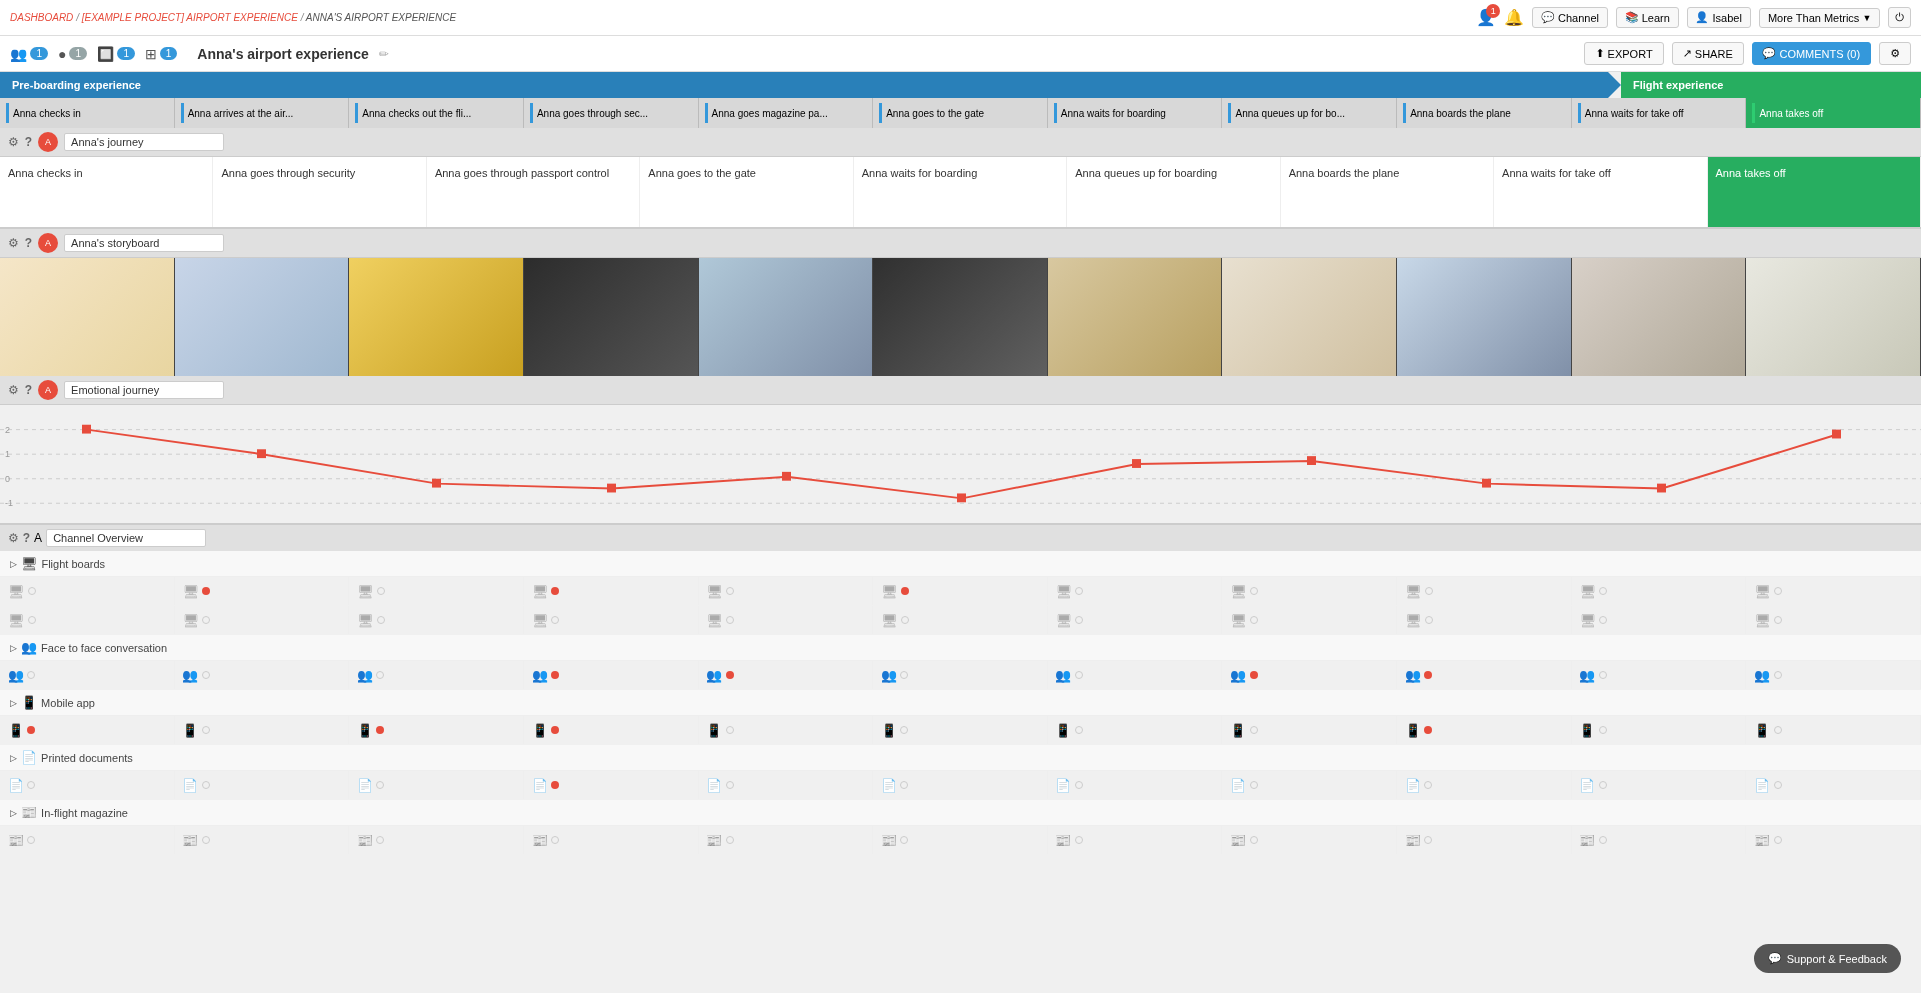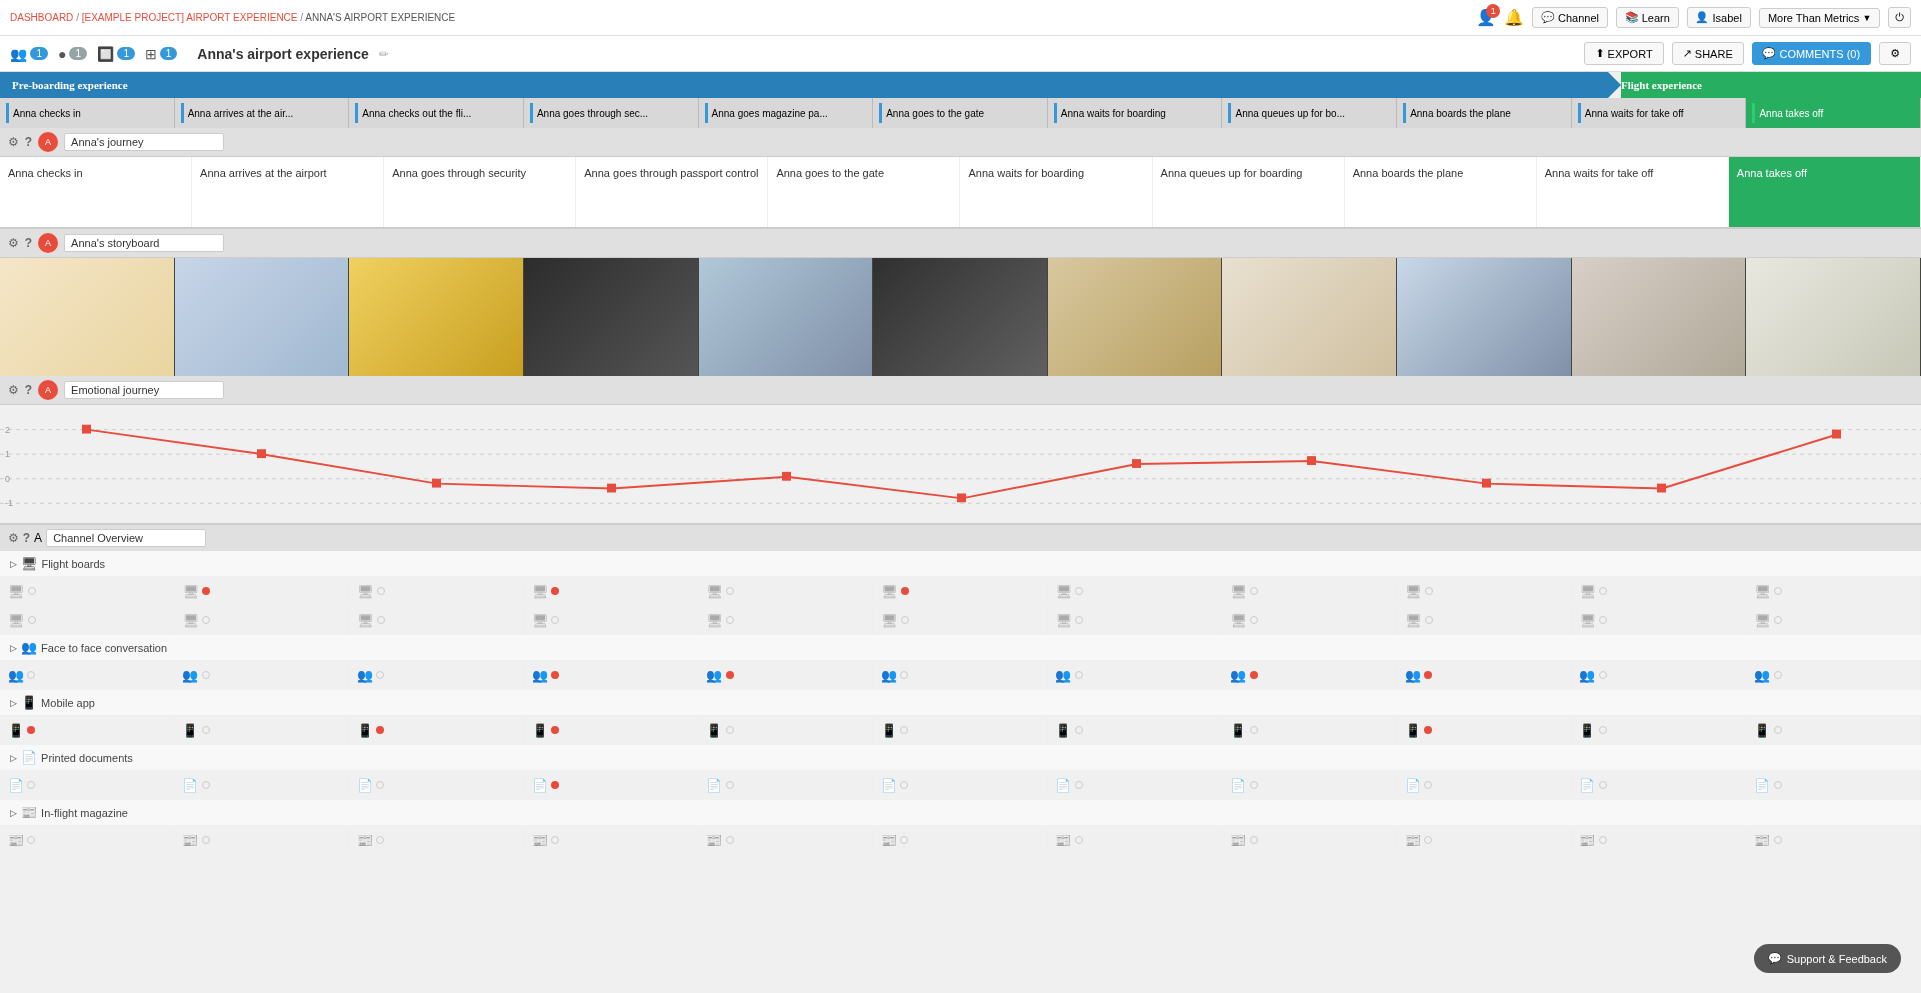--- a/index.html
+++ b/index.html
@@ -8,21 +8,21 @@
     
     .top-nav {
       background: #fff;
       border-bottom: 1px solid #ddd;
       display: flex;
       align-items: center;
       padding: 0 10px;
       height: 36px;
       justify-content: space-between;
     }
-    .top-nav-left { display: flex; align-items: flex-end; gap: 6px; font-size: 11px; color: #555; }
+    .top-nav-left { display: flex; align-items: flex-end; gap: 6px; font-size: 11px; color: #555; font-style: italic; }
     .top-nav-right { display: flex; align-items: center; gap: 8px; font-size: 11px; }
     .top-nav-right .btn-nav {
       display: flex; align-items: center; gap: 3px;
       padding: 3px 8px; border: 1px solid #ccc; border-radius: 3px;
       background: #f8f8f8; cursor: pointer; font-size: 11px;
     }
 
     
     .toolbar {
       background: #fff;
@@ -84,22 +84,22 @@
       width: 14px; height: 14px; font-size: 9px;
       display: flex; align-items: center; justify-content: center;
       position: absolute; top: -4px; right: -4px;
     }
     .icon-wrap { position: relative; display: inline-block; }
 
     svg.emotional-svg { width: 100%; height: 100%; }
 
     .phase-banner-wrap { display: flex; }
     .phase-pre-wrap { background: #2980b9; flex: 1; display: flex; align-items: center; padding-left: 12px; }
-    .phase-flight-wrap { background: #27ae60; width: 300px; display: flex; align-items: center; }
-    .phase-label { font-size: 11px; font-weight: bold; color: #fff; font-family: Liberation Serif, serif; }
+    .phase-flight-wrap { background: #27ae60; width: 300px; display: flex; align-items: center; padding-left: 12px; }
+    .phase-label { font-size: 11px; font-weight: bold; color: #fff; }
 
     .journey-tabs-wrap { display: flex; background: #ddd; overflow-x: hidden; }
 
     .jt {
       flex: 1; display: flex; align-items: center;
       padding: 5px 6px; border-right: 1px solid #bbb;
       font-size: 10px; background: #d8d8d8; cursor: pointer;
       white-space: nowrap; overflow: hidden;
       min-width: 0;
     }
@@ -293,21 +293,20 @@
 
 <div class="row-section">
   <span style="cursor:pointer;color:#666;">⚙</span>
   <span style="cursor:pointer;color:#666;font-weight:bold;">?</span>
   <div class="person-avatar">A</div>
   <input class="section-label-input" value="Anna's journey" style="">
 </div>
 
 <div class="steps-wrap" id="steps-container">
 <div class="step-cell">Anna checks in</div>
-    <div class="step-cell">Anna arrives at the airport</div>
     <div class="step-cell">Anna goes through security</div>
     <div class="step-cell">Anna goes through passport control</div>
     <div class="step-cell">Anna goes to the gate</div>
     <div class="step-cell">Anna waits for boarding</div>
     <div class="step-cell">Anna queues up for boarding</div>
     <div class="step-cell">Anna boards the plane</div>
     <div class="step-cell">Anna waits for take off</div>
     <div class="step-cell last">Anna takes off</div>
   </div>
 

